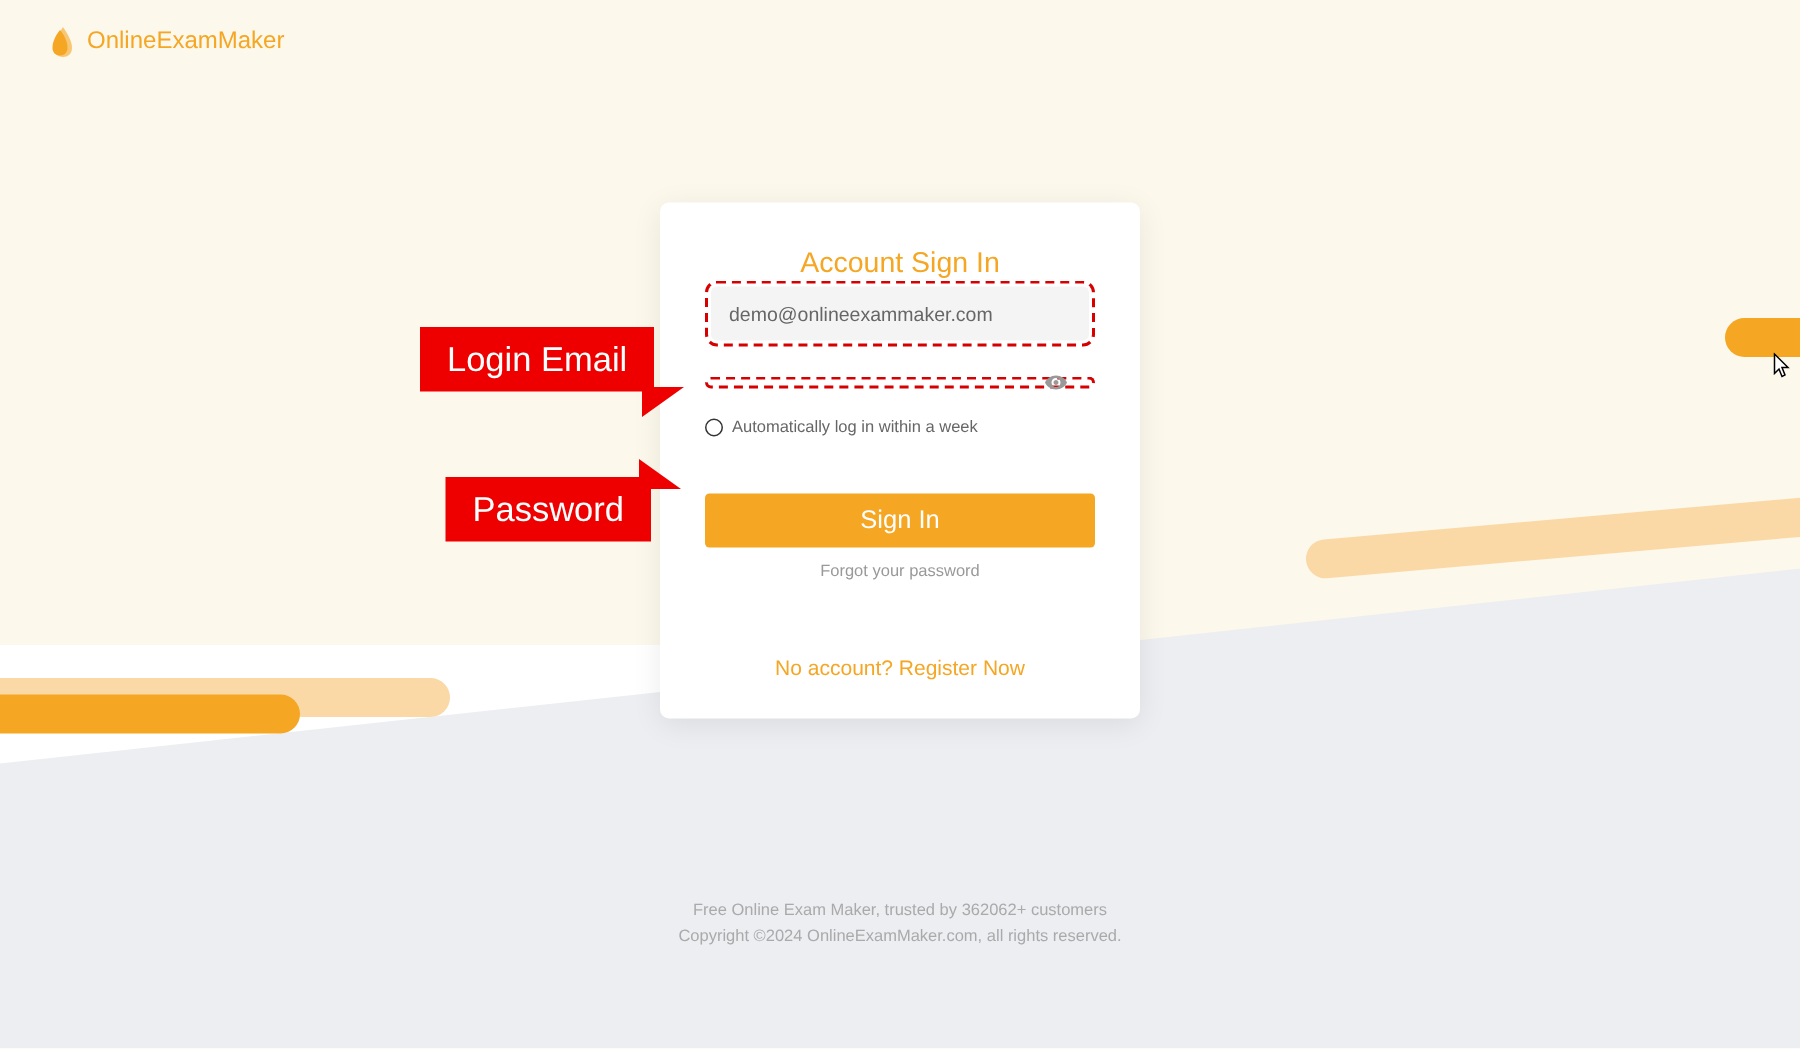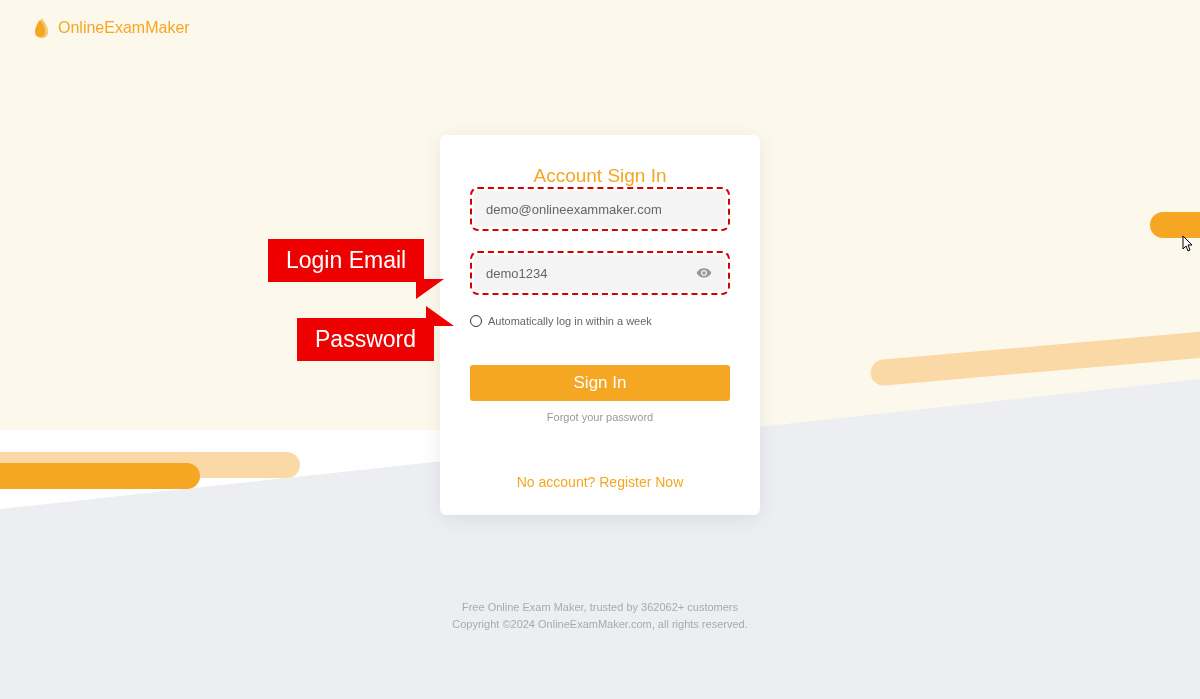--- a/index.html
+++ b/index.html
@@ -189,22 +189,21 @@
       position: absolute;
       background: #ee0000;
       color: #fff;
       font-size: 23px;
       font-weight: 400;
       padding: 8px 18px;
       z-index: 20;
     }
     .callout-email {
       top: 218px;
-      left: 268px;
-      margin-top: 21px;
+      left: 280px;
     }
     .callout-password {
       top: 318px;
       left: 297px;
     }
     .callout-arrow {
       position: absolute;
       width: 0;
       height: 0;
     }
@@ -252,21 +251,20 @@
 </div>
 
 <div class="card">
   <h2 class="card-title">Account Sign In</h2>
 
   <div class="input-wrap input-highlight">
     <input class="input-field" type="text" value="demo@onlineexammaker.com" style="">
   </div>
 
   <div class="input-wrap input-highlight">
-    <input class="input-field" type="text" value="demo1234" style="">
     <svg class="eye-icon" viewBox="0 0 24 24">
       <path fill="#999" d="M12 5C7 5 2.7 8.1 1 12c1.7 3.9 6 7 11 7s9.3-3.1 11-7c-1.7-3.9-6-7-11-7zm0 11.5c-2.5 0-4.5-2-4.5-4.5S9.5 7.5 12 7.5s4.5 2 4.5 4.5-2 4.5-4.5 4.5zm0-7c-1.4 0-2.5 1.1-2.5 2.5s1.1 2.5 2.5 2.5 2.5-1.1 2.5-2.5S13.4 9.5 12 9.5z"></path>
     </svg>
   </div>
 
   <div class="checkbox-row">
     <span class="checkbox-circle"></span>
     <span>Automatically log in within a week</span>
   </div>
 

